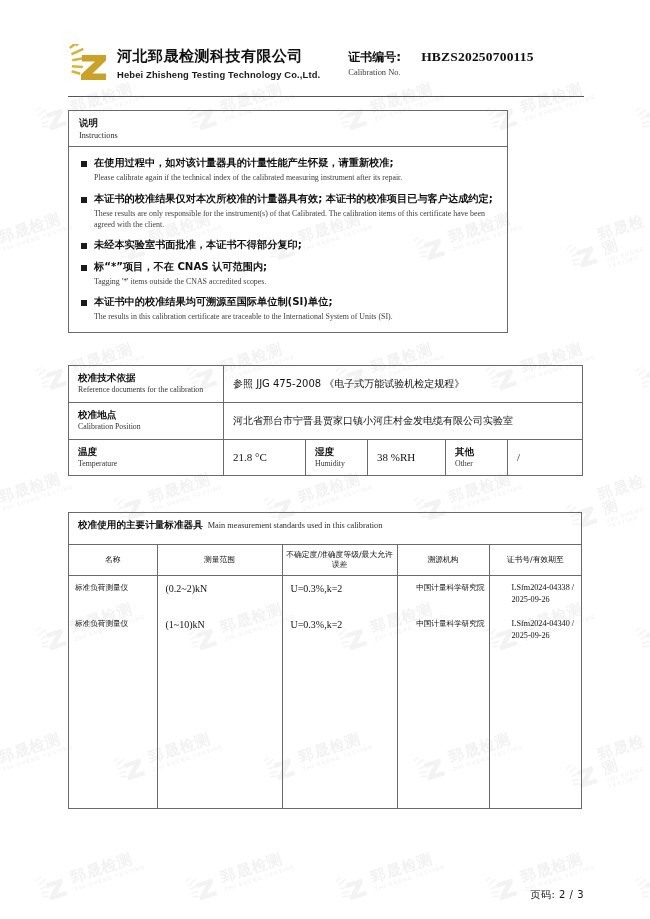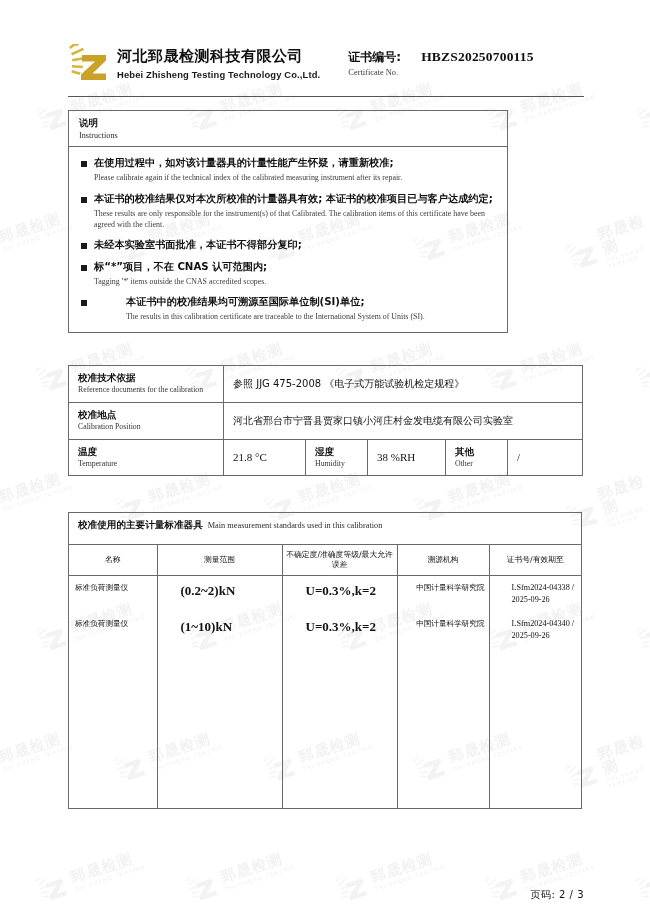--- a/index.html
+++ b/index.html
@@ -175,21 +175,21 @@
     margin-top: 1px;
   }
   #instructions-list {
     padding: 9px 12px 8px 12px;
   }
   .instr-item {
     display: flex;
     align-items: flex-start;
     margin-bottom: 8px;
   }
-  .instr-item:last-child { margin-bottom: 2px; gap: 32px; }
+  .instr-item:last-child { margin-bottom: 2px; }
   .bullet {
     width: 6px;
     height: 6px;
     background: #1a1a1a;
     flex: none;
     margin-top: 5px;
     margin-right: 7px;
   }
   .instr-body { flex: 1; }
   .instr-cn {
@@ -300,23 +300,22 @@
     line-height: 1.45;
     vertical-align: top;
     text-align: left;
     margin-top: 20px;
   }
   #standards-table td:last-child { border-right: none; }
   #standards-table td.c-name { text-align: left; padding-left: 6px; }
   #standards-table td.c-range,
   #standards-table td.c-unc {
     font-family: "Liberation Serif", serif;
-    font-size: 13px;
-    padding-left: 23px;
-    font-weight: bold;
+    font-size: 10px;
+    padding-left: 8px;
   }
   #standards-table td.c-org { text-align: right; }
   #standards-table td.c-cert {
     font-family: "Liberation Serif", serif;
     font-size: 8.2px;
     padding-left: 22px;
     word-break: break-all;
   }
   #standards-filler { height: 160px; }
 
@@ -1090,21 +1089,21 @@
       <div class="brand-text">
         <div id="company-name-cn">河北郅晟检测科技有限公司</div>
         <div id="company-name-en">Hebei Zhisheng Testing Technology Co.,Ltd.</div>
       </div>
     </div>
     <div id="cert-no-block">
       <div id="cert-no-line">
         <span id="cert-no-label-cn">证书编号:</span>
         <span id="cert-no-value">HBZS20250700115</span>
       </div>
-      <div id="cert-no-label-en">Certificate No.</div>
+      <div id="cert-no-label-en">Calibration No.</div>
     </div>
   </div>
   <div id="header-rule"></div>
 
   <div id="instructions-box">
     <div id="instructions-title">
       <div class="title-cn">说明</div>
       <div class="title-en">Instructions</div>
     </div>
     <div id="instructions-list">

